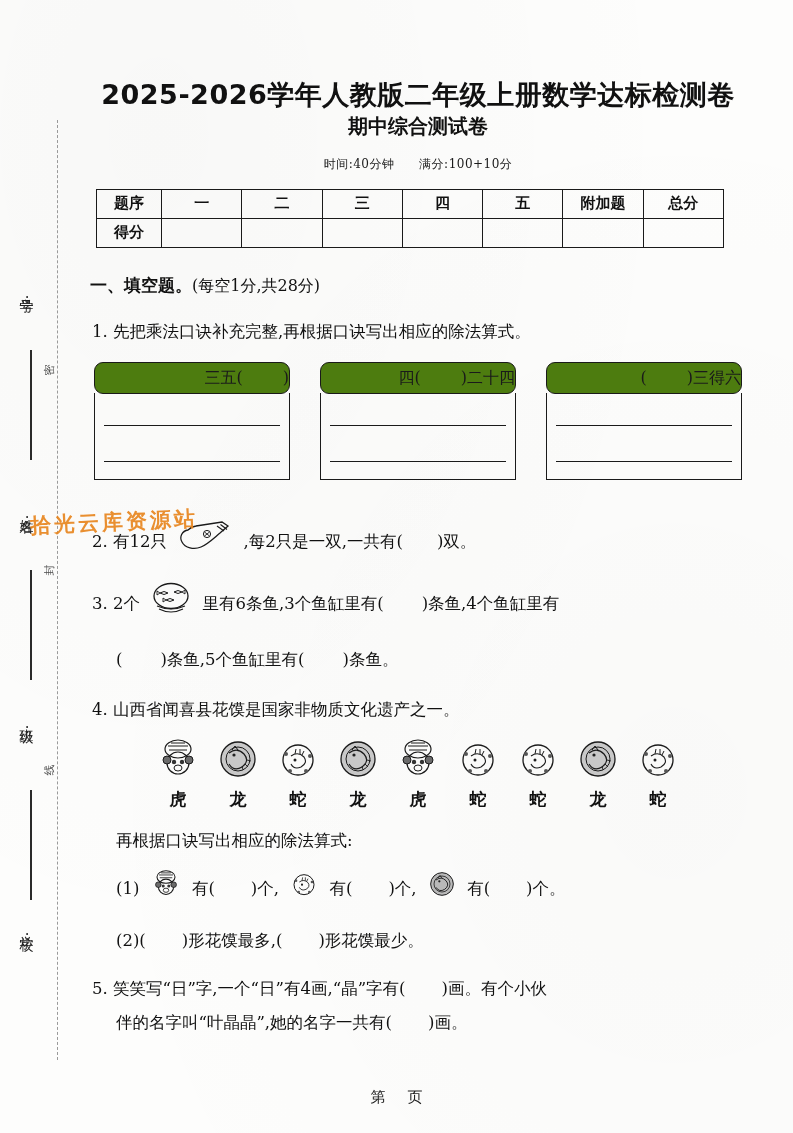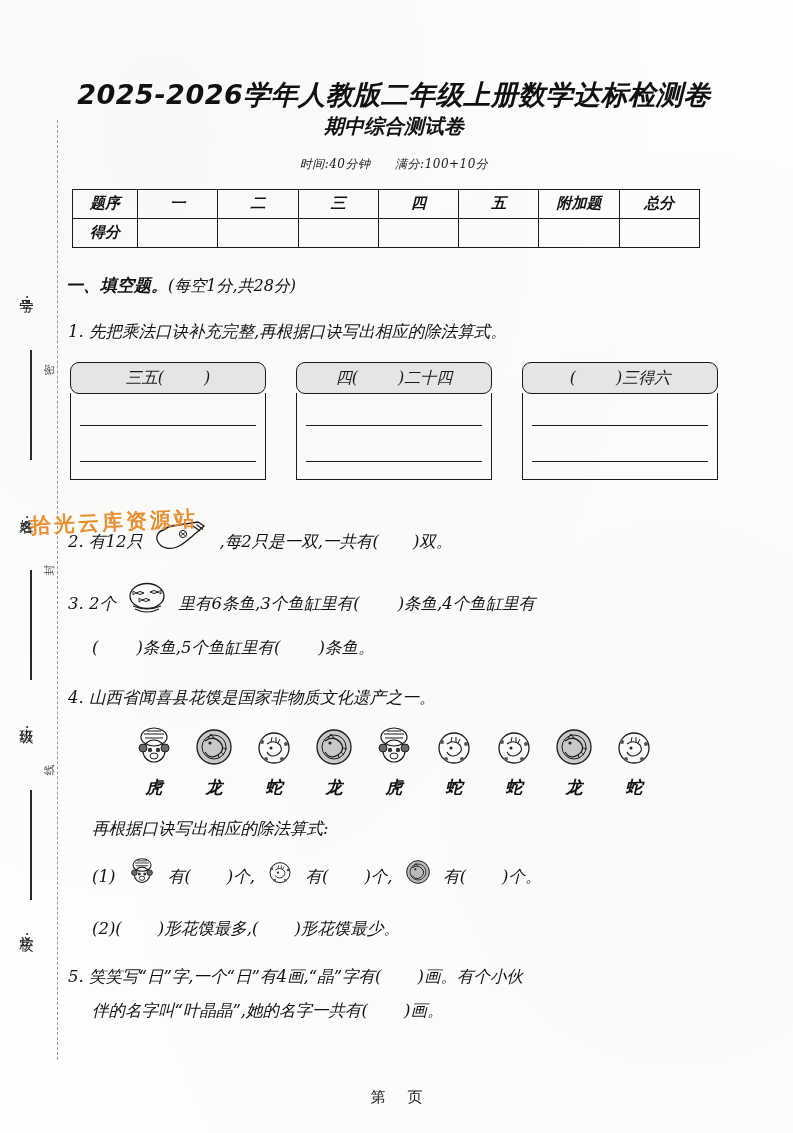--- a/index.html
+++ b/index.html
@@ -66,23 +66,22 @@
   .margin-rule {
     position: absolute;
     left: 30px;
     width: 2px;
     background: #2a2a2a;
   }
 
   
   .content {
     position: absolute;
-    left: 64px; top: 0;
+    left: 88px; top: 0;
     width: 660px;
-    font-style: italic;
   }
 
   .title-main {
     margin-top: 78px;
     text-align: center;
     font-size: 27px;
     font-weight: bold;
     letter-spacing: 0.5px;
     line-height: 1.28;
     font-family: "DejaVu Sans", "Liberation Sans", sans-serif;
@@ -157,23 +156,23 @@
   }
   .formula-card {
     width: 196px;
     position: relative;
   }
   .formula-head {
     border: 1.4px solid #1a1a1a;
     border-radius: 9px;
     height: 30px;
     line-height: 30px;
-    text-align: center;
+    text-align: right;
     font-size: 16px;
-    background: #e5e5e5;
+    background: #4d7c0f;
     position: relative;
     z-index: 2;
     white-space: nowrap;
   }
   .formula-head .sp { display: inline-block; width: 40px; }
   .formula-body {
     border: 1.3px solid #1a1a1a;
     border-top: none;
     height: 86px;
     margin-top: -1px;
@@ -362,21 +361,21 @@
           <path d="M11 12 q4 -3 8 0 q-4 3 -8 0 Z" fill="none" stroke="#1a1a1a" stroke-width="1"></path>
           <path d="M11 12 l-3 -2 v4 Z" fill="none" stroke="#1a1a1a" stroke-width="0.9"></path>
           <path d="M25 11 q4 -3 8 0 q-4 3 -8 0 Z" fill="none" stroke="#1a1a1a" stroke-width="1"></path>
           <path d="M33 11 l3 -2 v4 Z" fill="none" stroke="#1a1a1a" stroke-width="0.9"></path>
           <path d="M17 19 q4 -3 8 0 q-4 3 -8 0 Z" fill="none" stroke="#1a1a1a" stroke-width="1"></path>
           <path d="M17 19 l-3 -2 v4 Z" fill="none" stroke="#1a1a1a" stroke-width="0.9"></path>
         </svg>
       </span>
       <span>里有6条鱼,3个鱼缸里有(</span><span style="display:inline-block;width:38px;"></span><span>)条鱼,4个鱼缸里有</span>
     </div>
-    <div class="q q-indent" style="margin-top:4px;">
+    <div class="q q-indent" style="margin-top:16px;">
       <span>(</span><span style="display:inline-block;width:38px;"></span><span>)条鱼,5个鱼缸里有(</span><span style="display:inline-block;width:38px;"></span><span>)条鱼。</span>
     </div>
 
     <div class="q" style="margin-top:18px;">
       <span>4.</span>
       <span>山西省闻喜县花馍是国家非物质文化遗产之一。</span>
     </div>
 
     <div class="bun-row">
       <div class="bun-cell">

